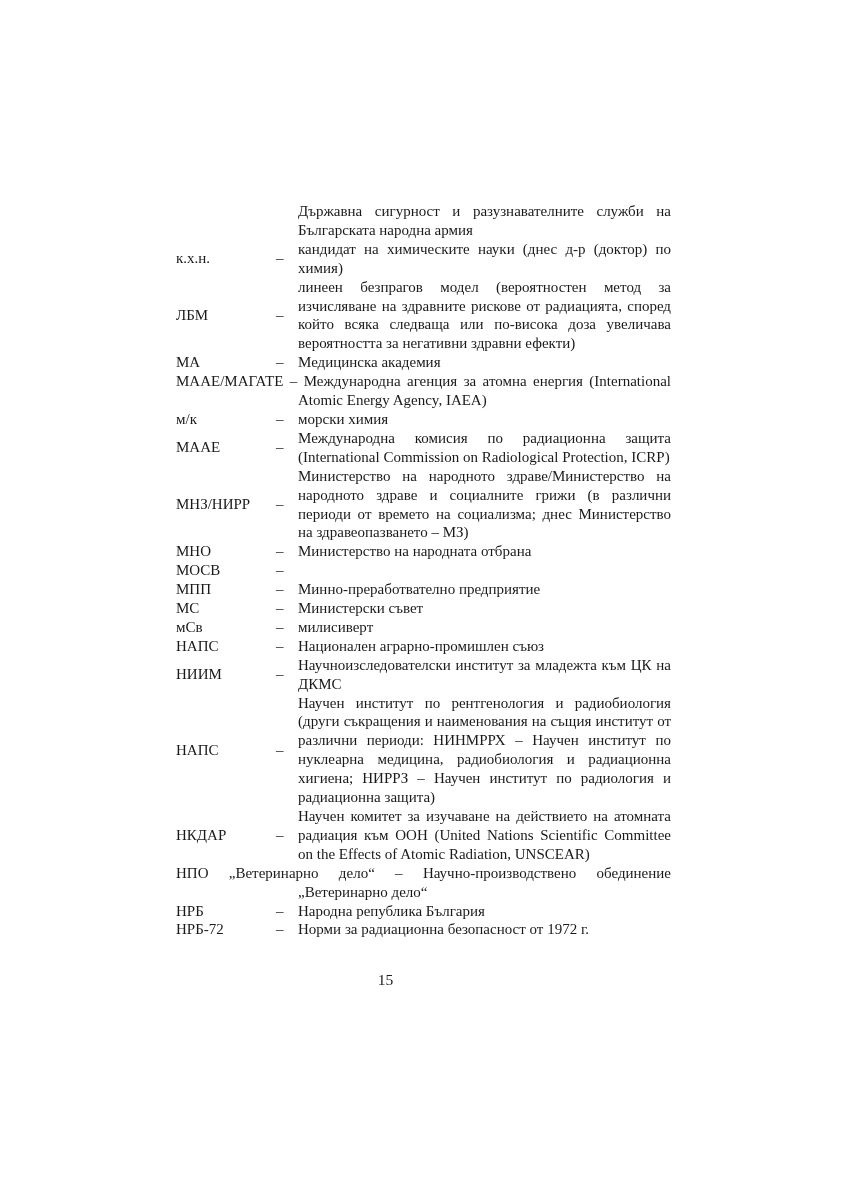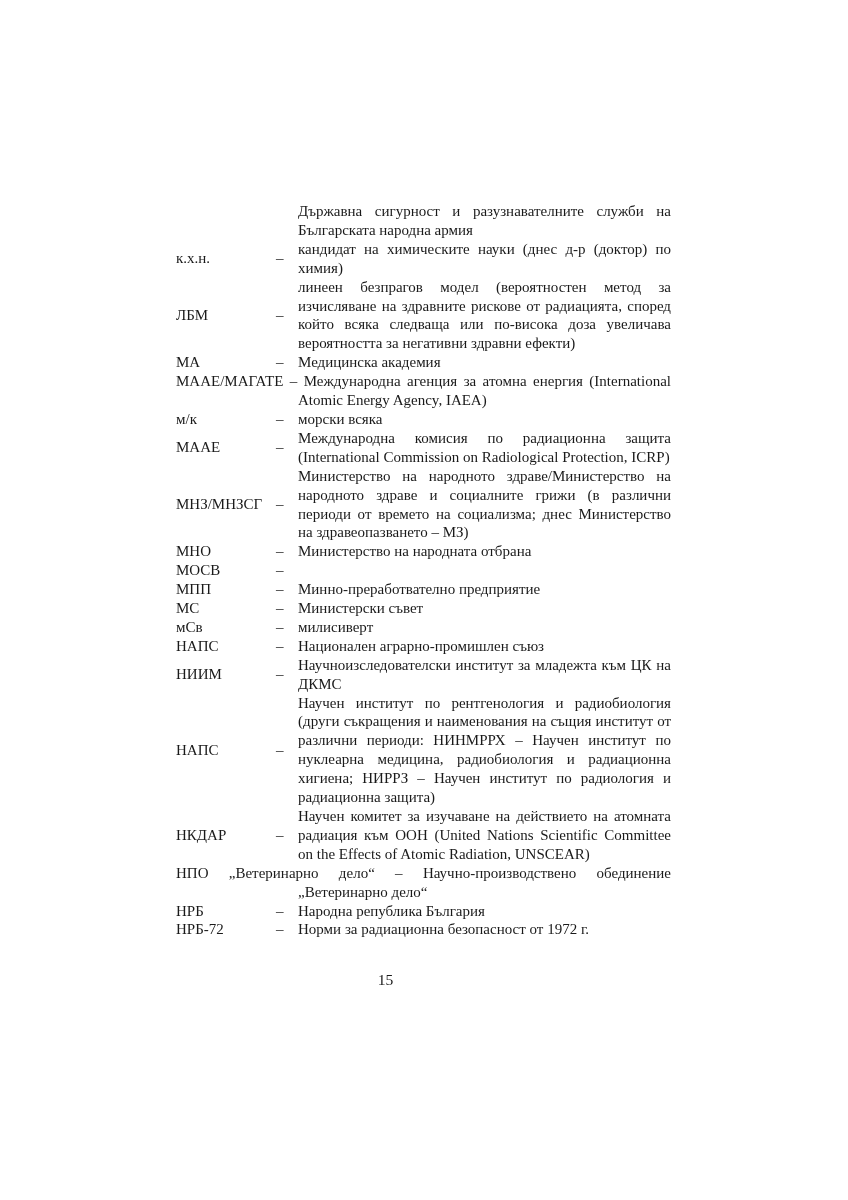--- a/index.html
+++ b/index.html
@@ -40,29 +40,29 @@
     <span class="term">МА</span>
     <span class="dash">–</span>
     <span class="def">Медицинска академия</span>
   </div>
   <div class="wide">
     <div class="def" style="padding-left: 122px; text-indent: -122px;"><span>МААЕ/МАГАТЕ</span> <span>–</span> <span>Международна агенция за атомна енергия (International Atomic Energy Agency, IAEA)</span></div>
   </div>
   <div class="entry">
     <span class="term">м/к</span>
     <span class="dash">–</span>
-    <span class="def">морски всяка</span>
+    <span class="def">морски химия</span>
   </div>
   <div class="entry">
     <span class="term">МААЕ</span>
     <span class="dash">–</span>
     <span class="def">Международна комисия по радиационна защита (International Commission on Radiological Protection, ICRP)</span>
   </div>
   <div class="entry">
-    <span class="term">МНЗ/МНЗСГ</span>
+    <span class="term">МНЗ/НИРР</span>
     <span class="dash">–</span>
     <span class="def">Министерство на народното здраве/Министерство на народното здраве и социалните грижи (в различни периоди от времето на социализма; днес Министерство на здравеопазването – МЗ)</span>
   </div>
   <div class="entry">
     <span class="term">МНО</span>
     <span class="dash">–</span>
     <span class="def">Министерство на народната отбрана</span>
   </div>
   <div class="entry">
     <span class="term">МОСВ</span>

